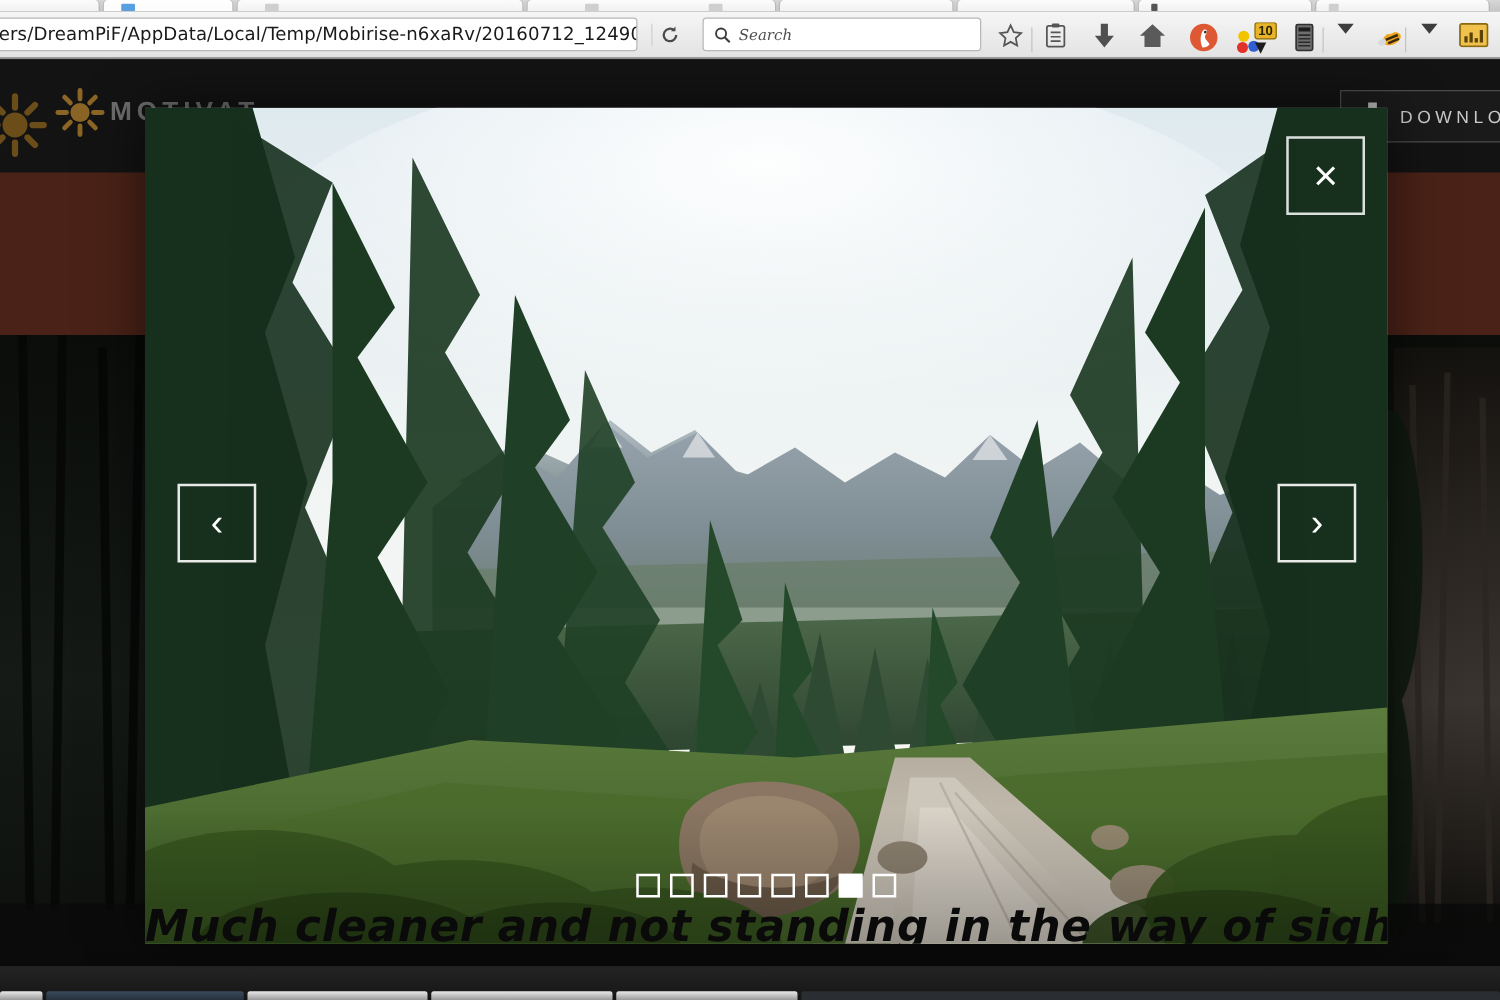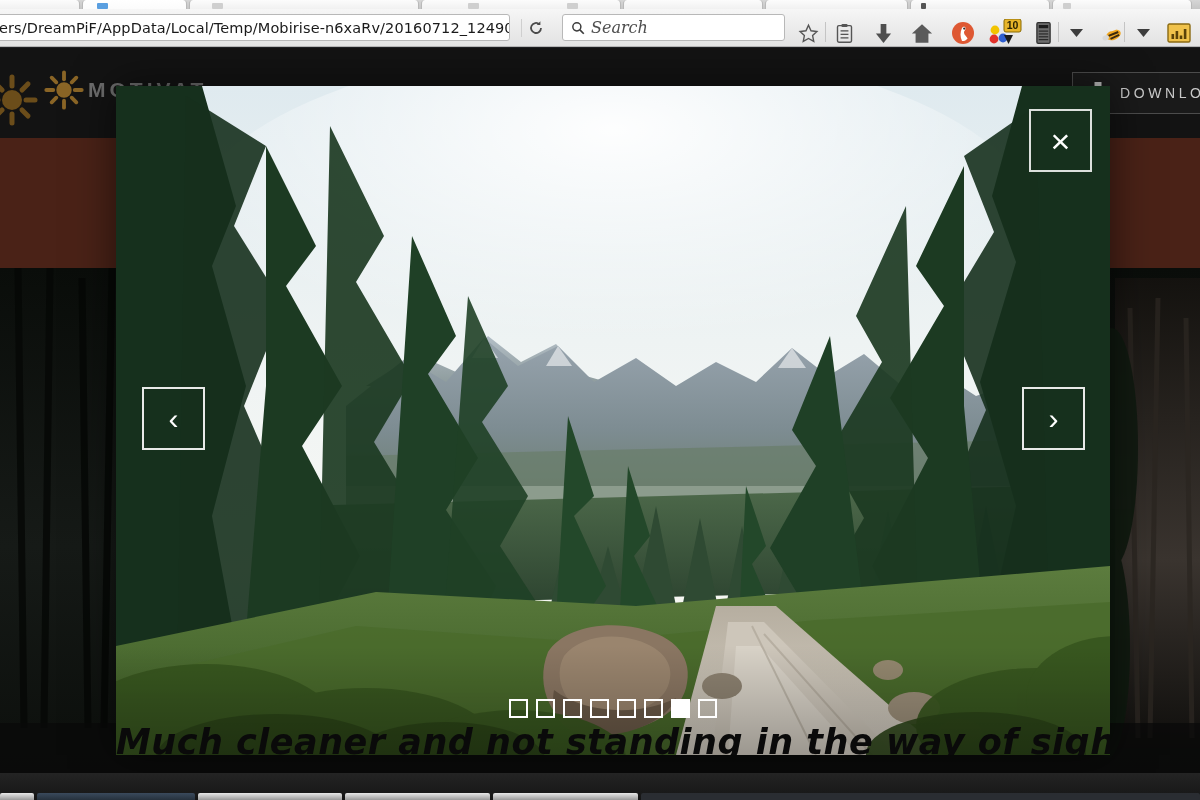--- a/index.html
+++ b/index.html
@@ -22,23 +22,23 @@
     border-bottom:1px solid #b4b4b4;}
   #urlwrap{position:absolute;left:-8px;top:5px;width:518px;height:27px;
     background:#fff;border:1px solid #b8b8b8;border-radius:3px;display:flex;align-items:center;}
   #urltext{font-size:14.5px;color:#1a1a1a;white-space:nowrap;overflow:hidden;
     padding-left:6px;letter-spacing:.1px;font-family:"DejaVu Sans",sans-serif;}
   #reload{position:absolute;left:521px;top:10px;width:28px;height:18px;
     display:flex;align-items:center;justify-content:center;color:#4a4a4a;font-size:17px;
     border-left:1px solid #cfcfcf;}
   #searchwrap{position:absolute;left:562px;top:5px;width:223px;height:27px;
     background:#fff;border:1px solid #b8b8b8;border-radius:3px;display:flex;align-items:center;gap:6px;padding:0 8px;}
-  #searchph{font-size:16px;color:#4e4e4e;font-style:italic;font-family:"DejaVu Serif",serif;}
-
-  .ticon{position:absolute;top:9px;width:34px;height:30px;display:flex;align-items:center;
+  #searchph{font-size:12px;color:#4e4e4e;font-style:italic;font-family:"DejaVu Serif",serif;}
+
+  .ticon{position:absolute;top:9px;width:34px;height:30px;display:flex;align-items:flex-start;
     justify-content:center;}
   .sep{position:absolute;top:13px;width:1px;height:20px;background:#c4c4c4;}
 
   
   #site{position:absolute;left:0;top:48px;width:1200px;height:725px;overflow:hidden;background:#121212;}
   #sitehdr{position:absolute;left:0;top:0;width:1200px;height:90px;background:#131313;}
   #sun1{position:absolute;left:-14px;top:26px;}
   #sun2{position:absolute;left:44px;top:22px;}
   #brand{position:absolute;left:88px;top:30px;font-size:21px;letter-spacing:4px;
     color:#6d6d6d;font-weight:bold;}

